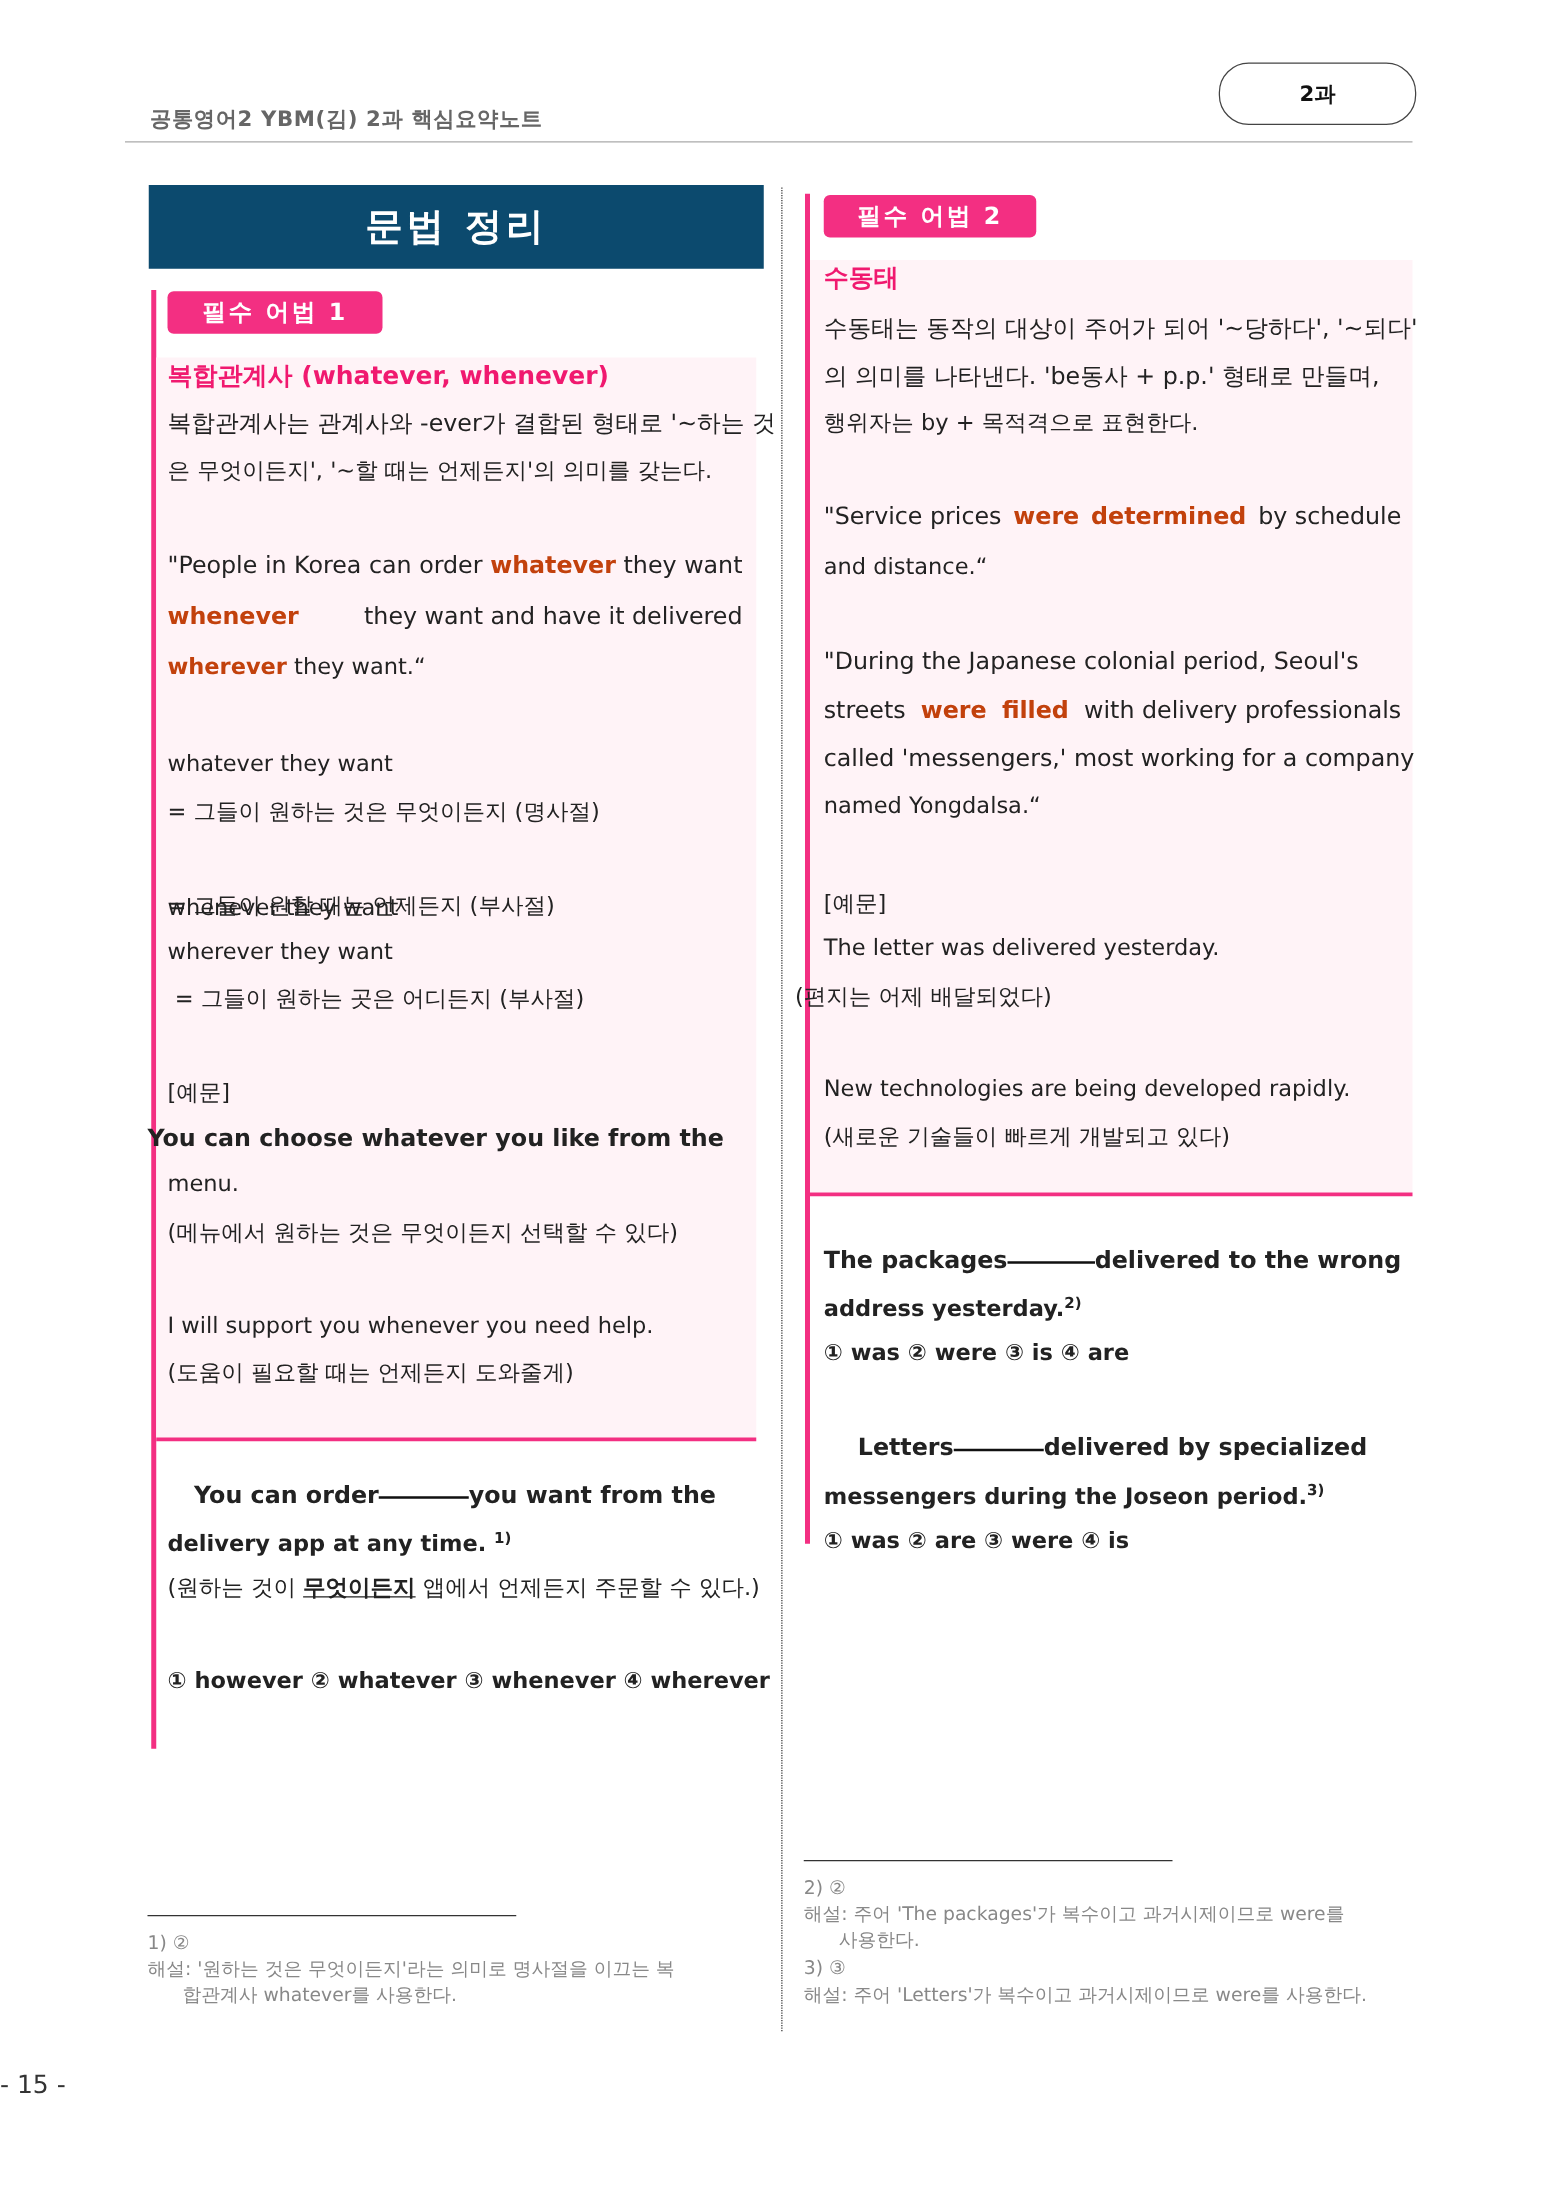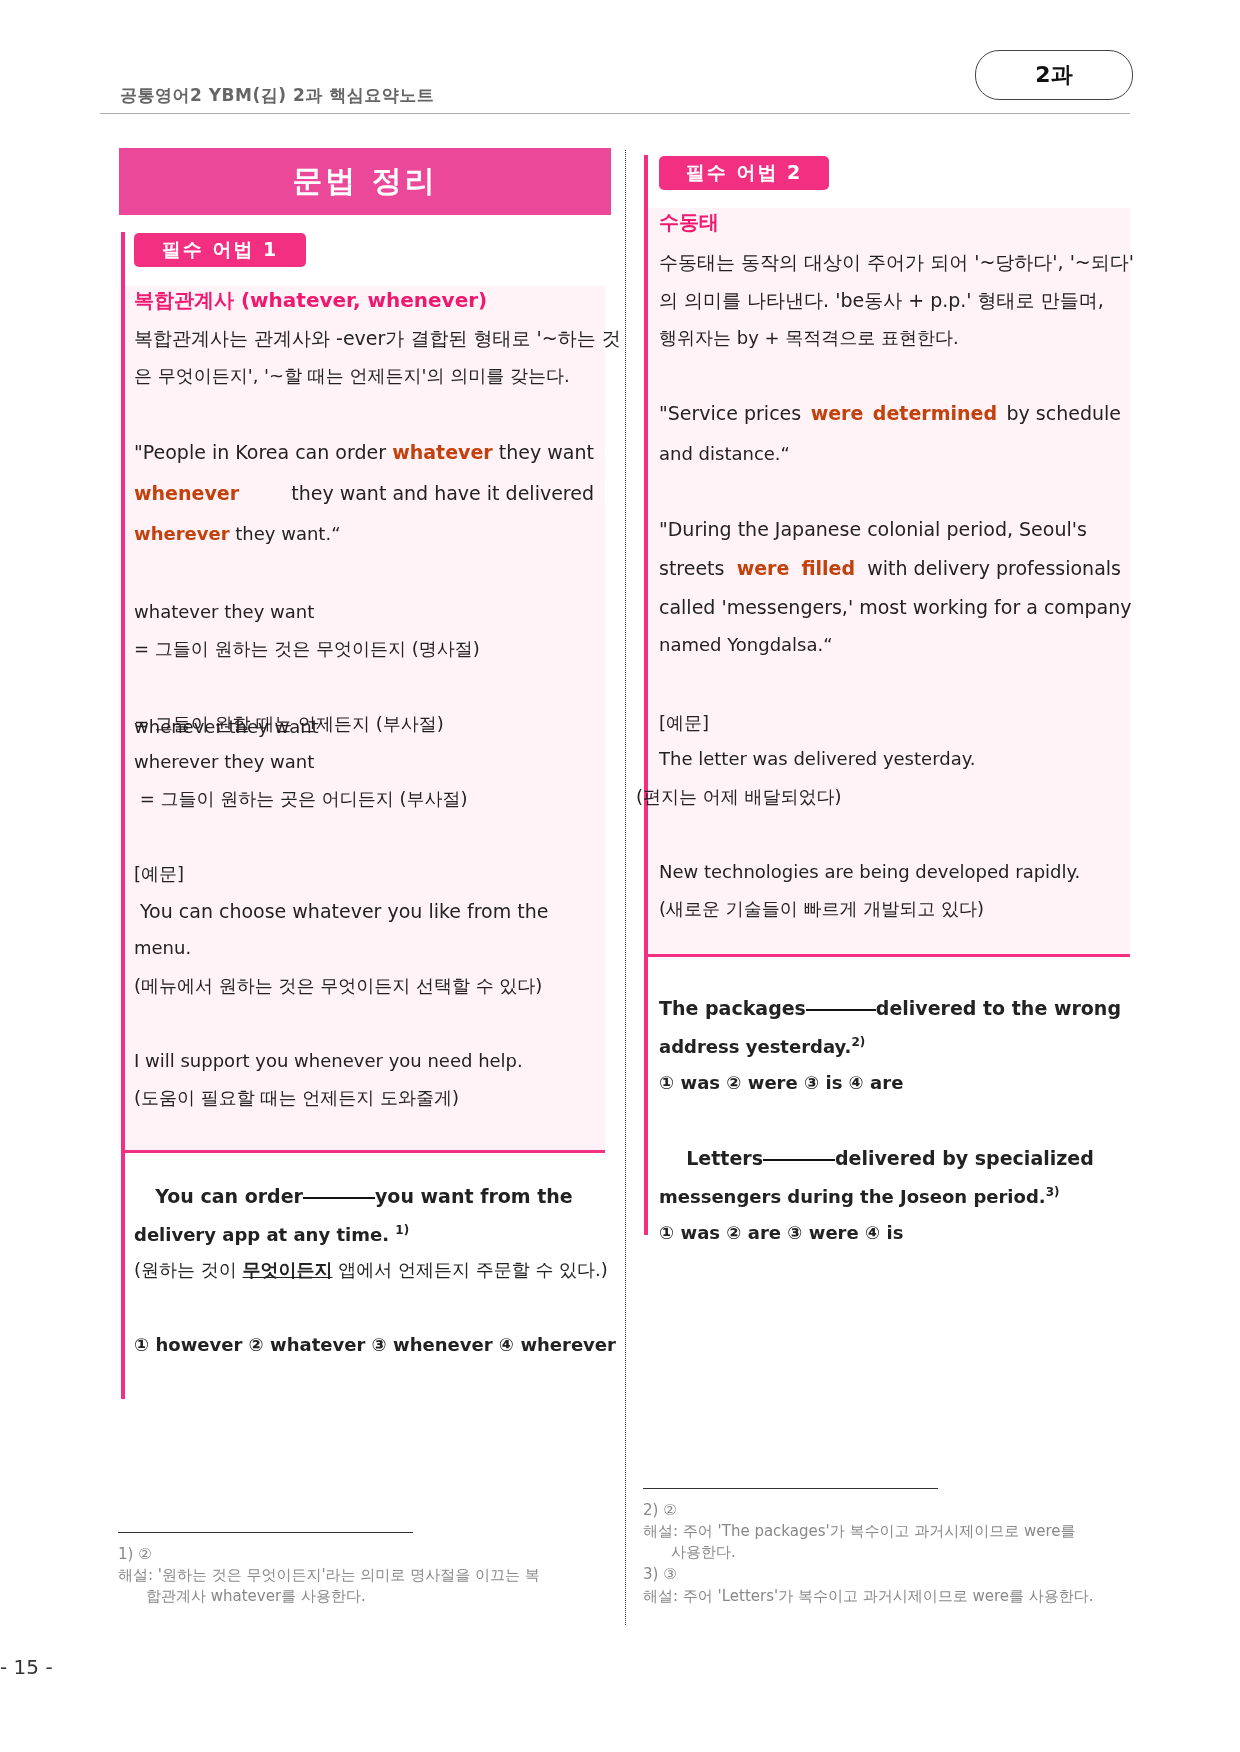--- a/index.html
+++ b/index.html
@@ -1,25 +1,25 @@
 <!DOCTYPE html>
 <html><head>
 <meta charset="utf-8">
 <style>
   * { box-sizing: border-box; margin: 0; padding: 0; }
   html, body { width: 1240px; height: 1752px; background: #ffffff; }
   body { position: relative; font-family: "DejaVu Sans", "Liberation Sans", sans-serif; color: #222; overflow: hidden; }
 
   .header-title { position: absolute; left: 120px; top: 84px; font-size: 17px; color: #666; font-weight: bold; letter-spacing: 0.5px; }
   .header-rule { position: absolute; left: 100px; top: 113px; width: 1030px; height: 1px; background: #aaa; }
-  .lesson-pill { position: absolute; left: 975px; top: 50px; width: 158px; height: 50px; border: 1.5px solid #444; border-radius: 24px; display: flex; align-items: center; justify-content: center; font-size: 22px; font-weight: bold; color: #111; }
+  .lesson-pill { position: absolute; left: 975px; top: 50px; width: 158px; height: 50px; border: 1.5px solid #444; border-radius: 24px; display: flex; align-items: center; justify-content: center; font-size: 17px; font-weight: bold; color: #111; }
 
   .col-divider { position: absolute; left: 625px; top: 150px; width: 0; height: 1475px; border-left: 1.5px dotted #333; }
 
-  .section-banner { position: absolute; left: 119px; top: 148px; width: 492px; height: 67px; background: #ec4899; color: #fff; font-size: 30px; font-weight: bold; display: flex; align-items: center; justify-content: center; letter-spacing: 3px; }
+  .section-banner { position: absolute; left: 119px; top: 148px; width: 492px; height: 67px; background: #0c4a6e; color: #fff; font-size: 30px; font-weight: bold; display: flex; align-items: center; justify-content: center; letter-spacing: 3px; }
 
   .pill-label { position: absolute; height: 34px; background: #f32f82; color: #fff; border-radius: 5px; font-size: 19px; font-weight: bold; display: flex; align-items: center; justify-content: center; letter-spacing: 2px; }
 
   .vbar { position: absolute; width: 4px; background: #f32f82; }
   .pink-box { position: absolute; background: #fff3f7; }
   .hbar { position: absolute; height: 3px; background: #f32f82; }
 
   .txt { position: absolute; font-size: 18px; color: #222; white-space: nowrap; }
   .just { position: absolute; font-size: 19px; color: #222; text-align: justify; text-align-last: justify; white-space: nowrap; display: flex; justify-content: space-between; }
   .hl { color: #c2410c; font-weight: bold; }
@@ -71,21 +71,21 @@
 </div>
 
 <div class="txt" style="left:134px; top:601px;">whatever they want</div>
 <div class="txt" style="left:134px; top:637px;">= 그들이 원하는 것은 무엇이든지 (명사절)</div>
 <div class="txt" style="left:134px; top:676px;margin-top:40px;">whenever they want</div>
 <div class="txt" style="left:134px; top:712px;">= 그들이 원할 때는 언제든지 (부사절)</div>
 <div class="txt" style="left:134px; top:751px;">wherever they want</div>
 <div class="txt" style="left:134px; top:787px; white-space:pre;"> = 그들이 원하는 곳은 어디든지 (부사절)</div>
 
 <div class="txt" style="left:134px; top:862px;">[예문]</div>
-<div class="just" style="left:140px; top:900px; width:460px;">
+<div class="just" style="left:118px; top:900px; width:460px;font-weight:bold;">
     <span>You can choose whatever you like from the</span>
   </div>
 <div class="txt" style="left:134px; top:937px;">menu.</div>
 <div class="txt" style="left:134px; top:974px;">(메뉴에서 원하는 것은 무엇이든지 선택할 수 있다)</div>
 <div class="txt" style="left:134px; top:1050px;">I will support you whenever you need help.</div>
 <div class="txt" style="left:134px; top:1086px;">(도움이 필요할 때는 언제든지 도와줄게)</div>
 
 <div class="just bold" style="left:134px; top:1185px; width:460px;">
   <span>You can order</span>
   <span class="blank"></span>

